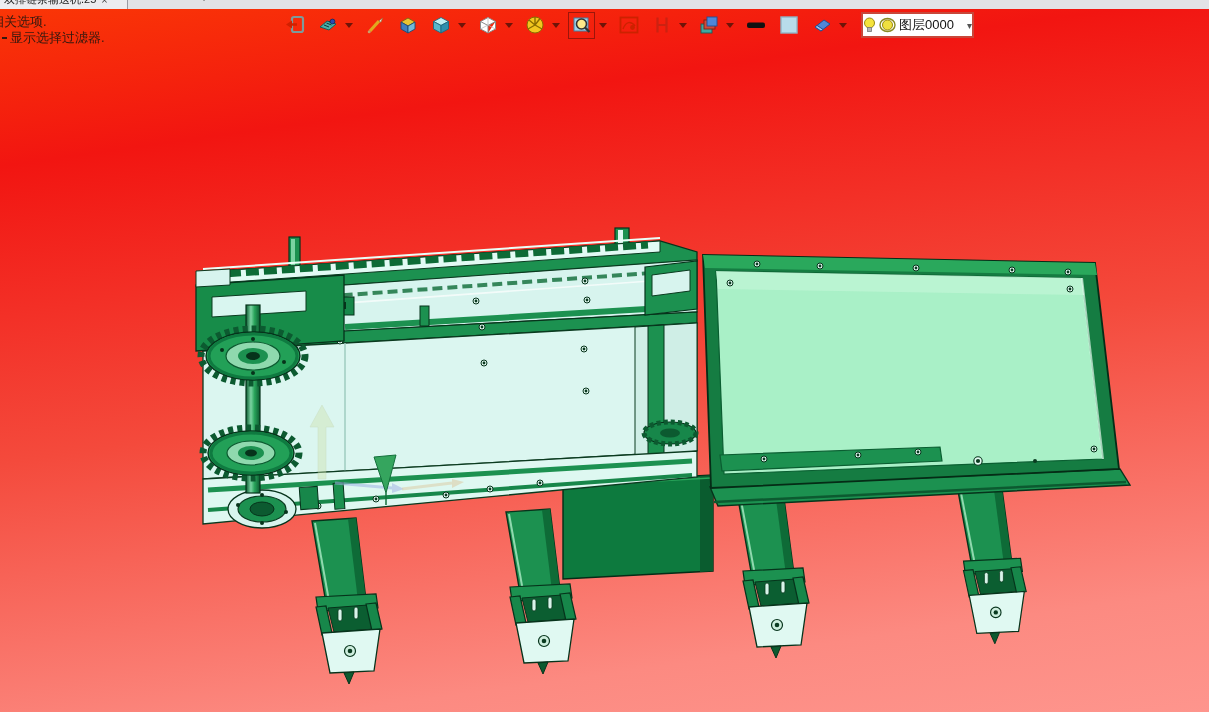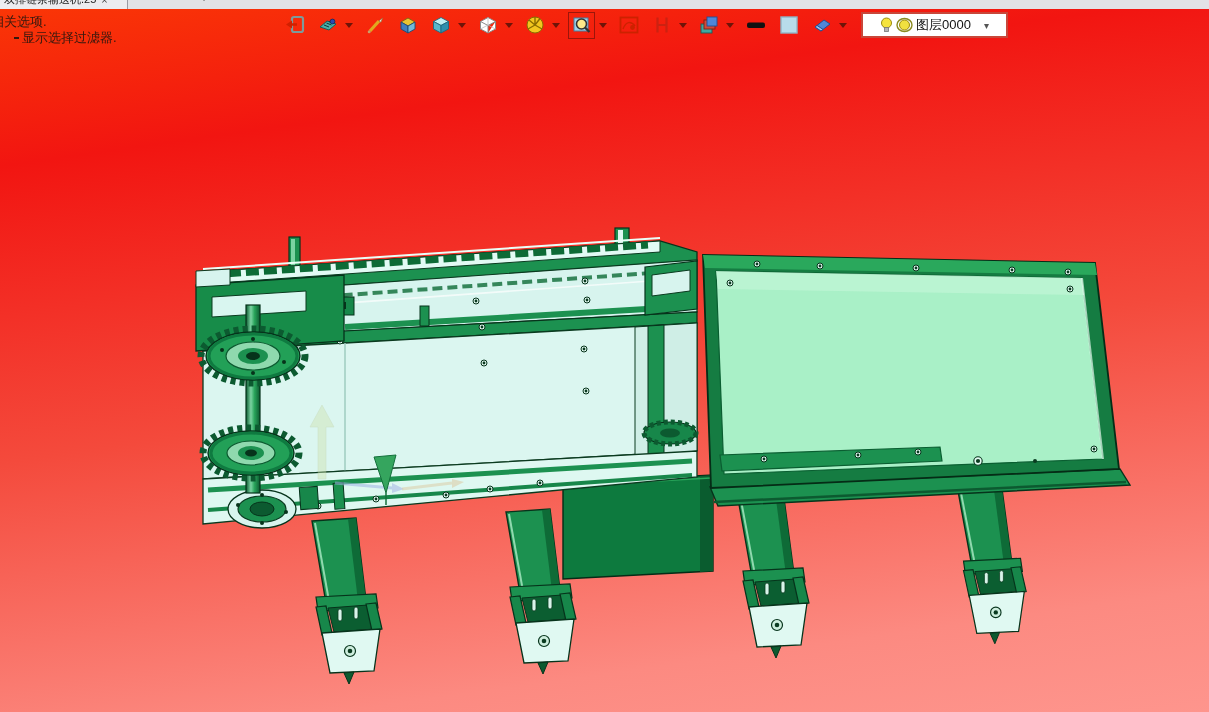--- a/index.html
+++ b/index.html
@@ -14,33 +14,33 @@
   .doc-tab .t{font-size:11px;color:#1d1d1d;white-space:nowrap;}
   .doc-tab .x{font-size:11px;color:#444;margin-left:5px;}
   .newtab{position:absolute;left:196px;top:-9px;width:16px;height:17px;color:#555;
     font-size:12px;text-align:center;}
 
   
   .viewport{position:absolute;left:0;top:9px;width:1209px;height:703px;
     background:linear-gradient(172deg,#fa3606 0%,#f21511 18%,#f44a3c 52%,#fc8a81 86%,#fe958d 100%);}
   .overlay-text{position:absolute;color:#33190f;font-size:13px;line-height:15px;z-index:3;}
   .ot1{left:-9px;top:5px;}
-  .ot2{left:14px;top:21px;}
+  .ot2{left:2px;top:21px;}
   .ot2::before{content:"";display:inline-block;width:5px;height:2px;background:#33190f;
     margin:0 3px 3px 0;}
 
   
   .toolbar{position:absolute;left:283px;top:2px;height:28px;display:flex;align-items:center;
     gap:10px;z-index:4;}
   .tbtn{width:23px;height:23px;display:flex;align-items:center;justify-content:center;}
   .tbtn.pressed{outline:1px solid rgba(140,20,10,.85);outline-offset:1px;}
   .chev{width:0;height:0;border-left:4px solid transparent;border-right:4px solid transparent;
     border-top:5px solid #6e1408;margin-left:-4px;}
   .layer-combo{height:22px;background:#fff;border:2px solid #c9473a;display:flex;
-    align-items:center;gap:3px;padding:0 17px;margin-left:4px;}
+    align-items:center;gap:3px;padding:0 0;margin-left:4px;}
   .layer-combo .lbl{font-size:13px;color:#111;}
   .layer-combo .dd{font-size:10px;color:#555;margin-left:10px;}
 
   svg{display:block;}
   .model{position:absolute;left:0;top:0;width:1209px;height:703px;}
 </style>
 </head>
 <body>
 
 <div class="stage">

